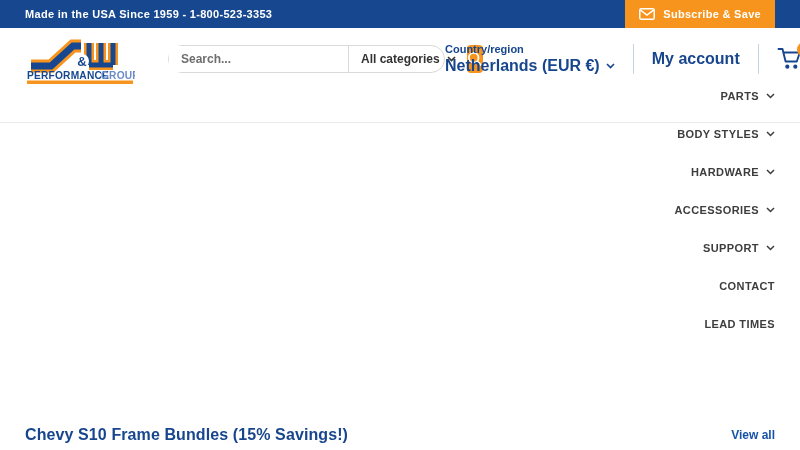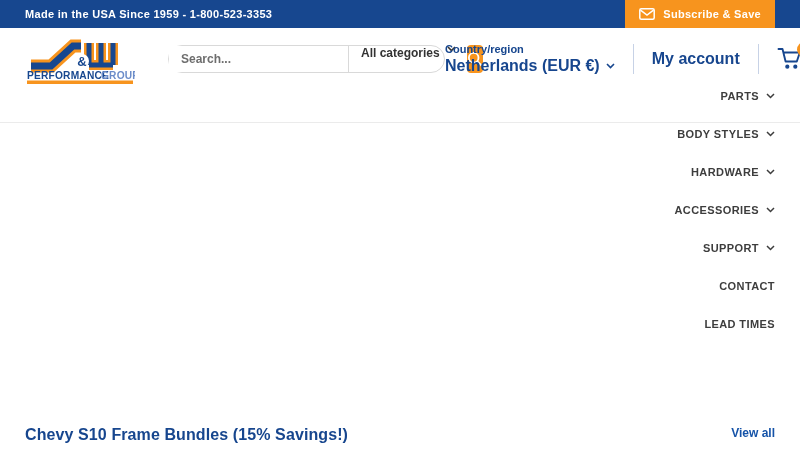--- a/index.html
+++ b/index.html
@@ -16,21 +16,21 @@
 
   
   .header { height:62px; display:flex; align-items:center; padding:0 25px; background:#fff; }
   .logo { width:110px; height:50px; flex:0 0 auto; cursor:pointer; }
 
   .search-group { display:flex; align-items:stretch; height:28px; width:277px; margin-left:33px;
                   border:1px solid #d9d9d9; border-radius:14px; background:#fff; }
   .search-input { border:none; outline:none; flex:1; padding:0 12px; font-size:12px; color:#444;
                   font-family:"Liberation Sans", sans-serif; border-radius:4px 0 0 4px; }
   .search-input::placeholder { color:#6e6e6e; font-weight:bold; }
-  .cat-select { display:flex; gap:7px; padding:0 12px; border-left:1px solid #d9d9d9;
+  .cat-select { display:flex; align-items:center; gap:7px; padding:0 12px; border-left:1px solid #d9d9d9;
                 font-size:12px; color:#333; font-weight:bold; cursor:pointer; white-space:nowrap; }
   .search-btn { width:31px; margin:-1px; border:none; background:#f7941e; border-radius:4px;
                 display:flex; align-items:center; justify-content:center; cursor:pointer; }
 
   .header-right { margin-left:auto; display:flex; align-items:center; }
   .hdr-block { display:flex; flex-direction:column; gap:2px; }
   .hdr-label { font-size:11px; color:#17468e; font-weight:600; }
   .hdr-value { font-size:16px; color:#17468e; font-weight:bold; display:flex; align-items:center; gap:6px; cursor:pointer; white-space:nowrap; }
   .v-div { width:1px; height:30px; background:#c7d2e6; margin:0 18px; }
 
@@ -43,21 +43,21 @@
 
   
   .nav { display:flex; align-items:flex-end; gap:26px; padding:0 25px; height:33px;
          border-bottom:1px solid #ebebeb; background:#fff;flex-direction:column; }
   .nav-item { display:flex; align-items:center; gap:7px; font-size:11px; font-weight:bold;
               color:#3d3d3d; letter-spacing:.4px; cursor:pointer; white-space:nowrap; }
 
   
   .main { height:303px; background:#fff; }
 
-  .section-head { display:flex; align-items:flex-start; justify-content:space-between; padding:0 25px; }
+  .section-head { display:flex; align-items:center; justify-content:space-between; padding:0 25px; }
   .section-title { font-size:16px; font-weight:bold; color:#17468e; letter-spacing:.1px; }
   .view-all { font-size:12px; font-weight:bold; color:#1553a8; cursor:pointer; text-decoration:none; }
 </style>
 </head>
 <body>
 
 <div class="topbar">
   <span class="topbar-msg">Made in the USA Since 1959 - 1-800-523-3353</span>
   <button class="subscribe-btn">
     <span style="display:flex">

